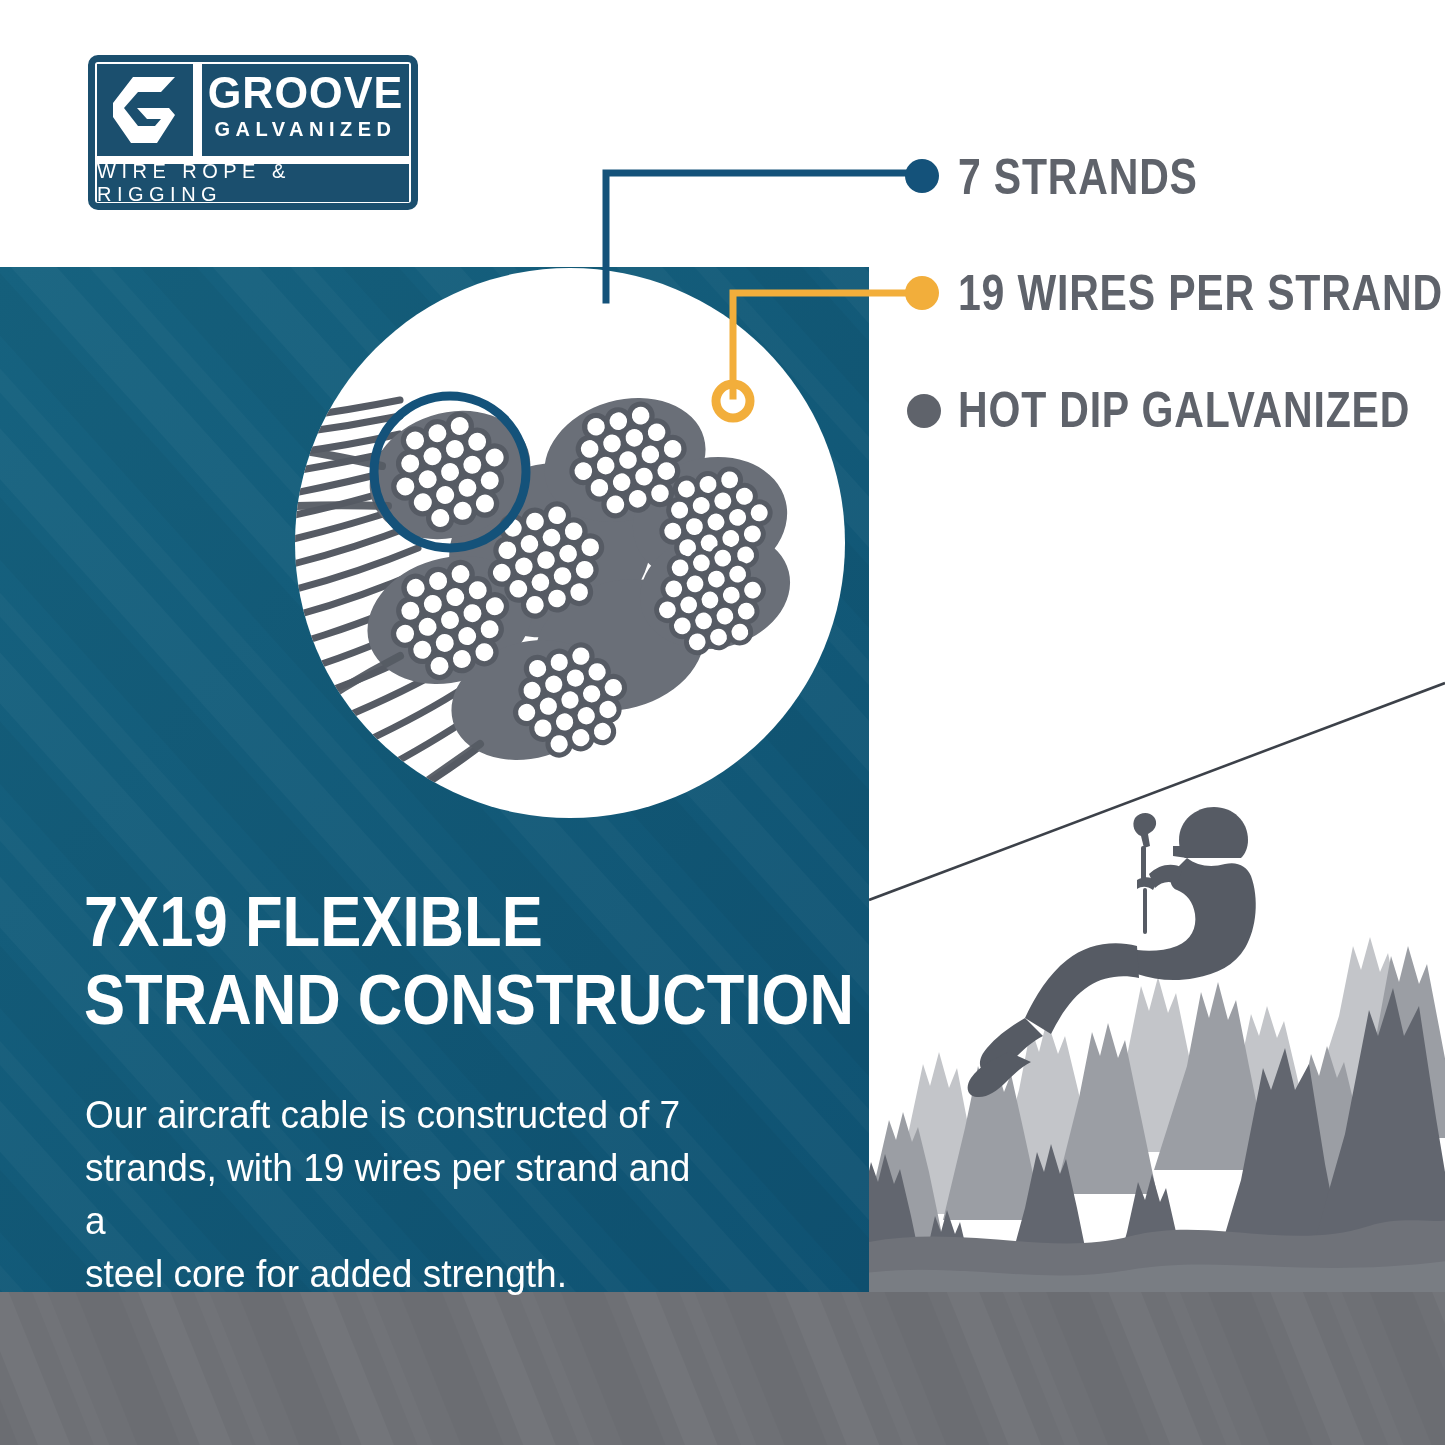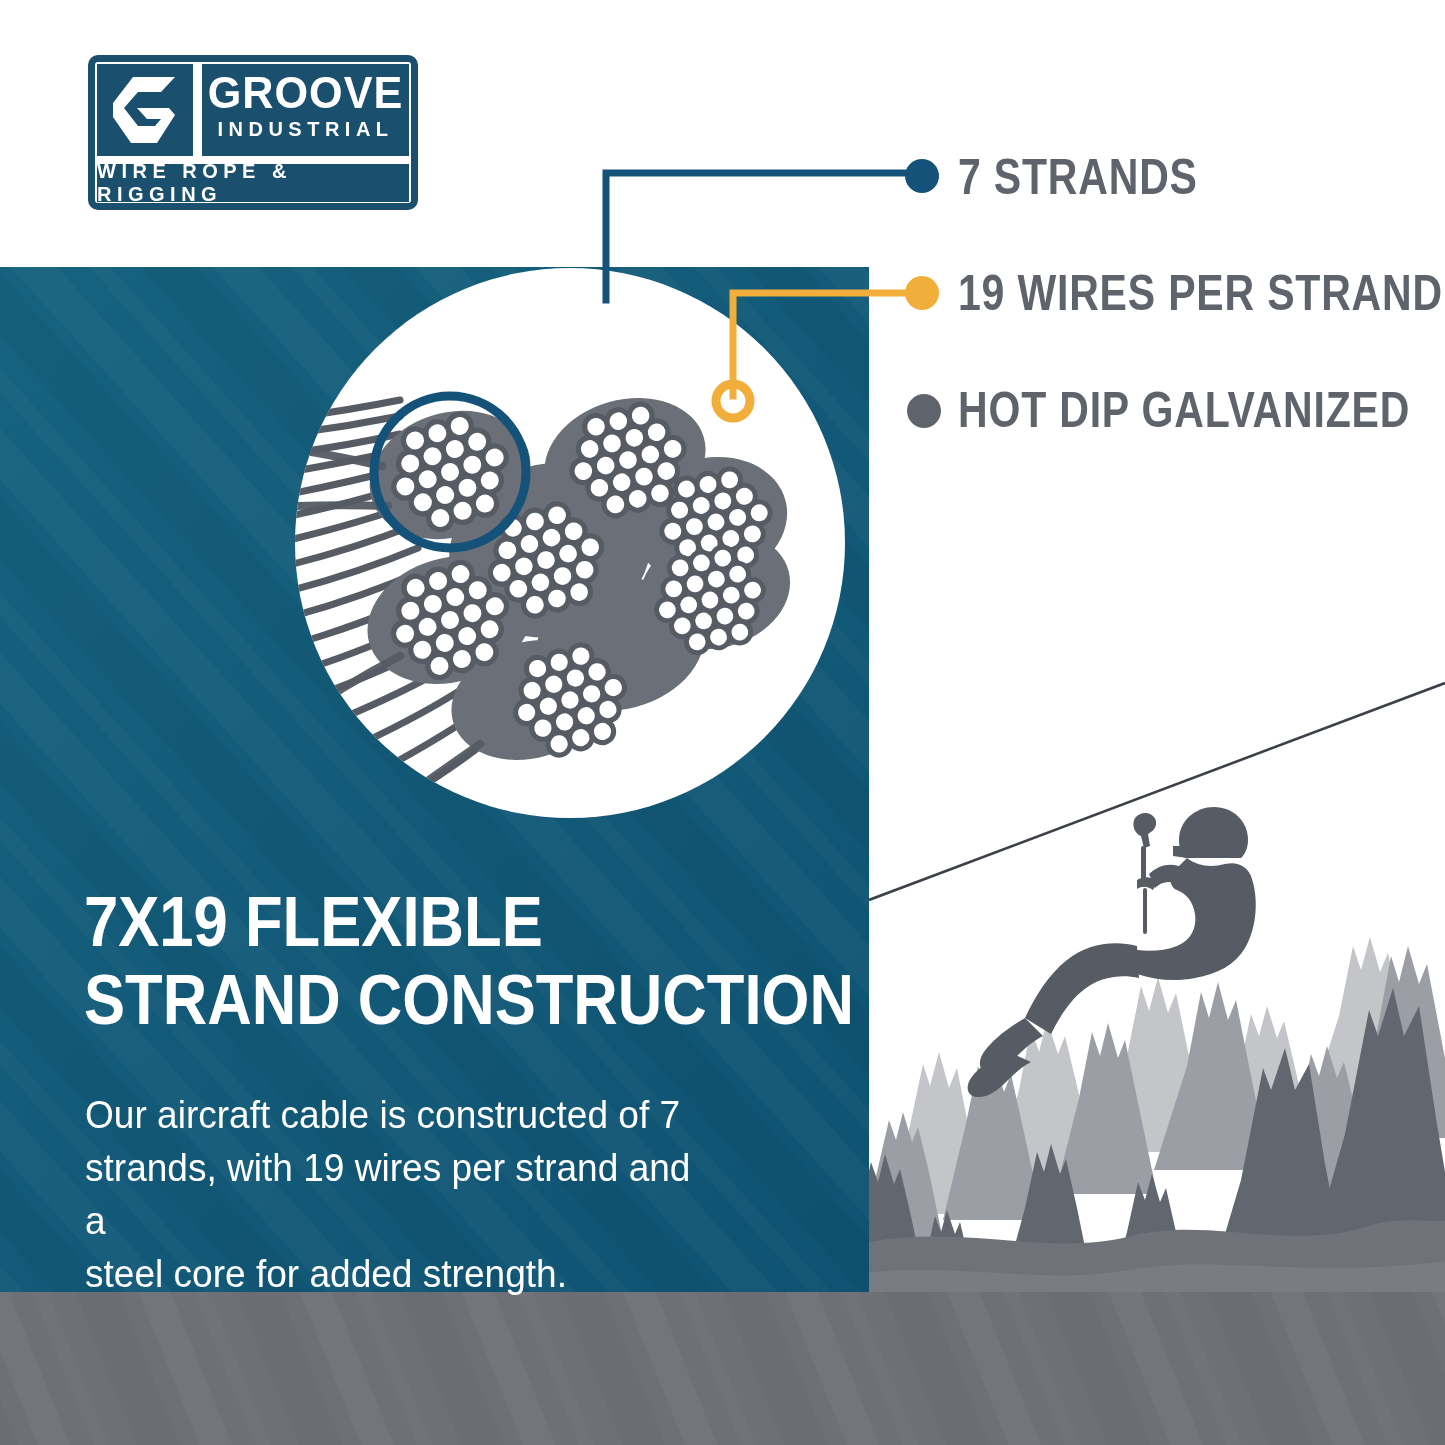--- a/index.html
+++ b/index.html
@@ -29,21 +29,21 @@
     position:absolute;left:0;right:0;top:4px;text-align:center;color:#fff;
     font-weight:bold;font-size:45px;letter-spacing:1px;line-height:50px;
     font-family:"Liberation Sans",sans-serif;transform:scaleX(.96);
   }
   .submark{
     position:absolute;left:0;right:0;top:54px;text-align:center;color:#fff;
     font-weight:bold;font-size:20px;letter-spacing:5.5px;line-height:22px;
   }
   .logo-bar{
     position:absolute;left:0;right:0;top:100px;height:38px;background:#1b4f6e;
-    color:#fff;font-weight:bold;font-size:20px;letter-spacing:5.5px;
+    color:#fff;font-weight:normal;font-size:20px;letter-spacing:5.5px;
     display:flex;align-items:center;justify-content:center;
   }
 
   
   #bluepanel{left:0;top:255px;width:869px;height:1037px;}
   #bottombar{left:0;top:1292px;width:1445px;height:153px;background:#6e7075;overflow:hidden;}
   #bottombar .stripes{position:absolute;inset:-40px;}
 
   
   #headline{
@@ -325,20 +325,20 @@
       <div class="logo-top">
         <div class="logo-mark">
           <svg class="g-glyph" viewBox="0 0 68 70">
             <path fill="#ffffff" d="M22,2 L64,2 L50,17 L27,17 L13,33 L27,51 L44,51 L50,44 L36,44 L26,33 L58,33 L64,40
                                      L46,68 L20,68 L2,42 L2,28 Z"></path>
           </svg>
         </div>
         <div class="logo-divider"></div>
         <div class="logo-wordbox">
           <div class="wordmark">GROOVE</div>
-          <div class="submark">INDUSTRIAL</div>
+          <div class="submark">GALVANIZED</div>
         </div>
       </div>
       <div class="logo-bar">WIRE ROPE &amp; RIGGING</div>
     </div>
   </div>
 
 </div>
 
 </body></html>

